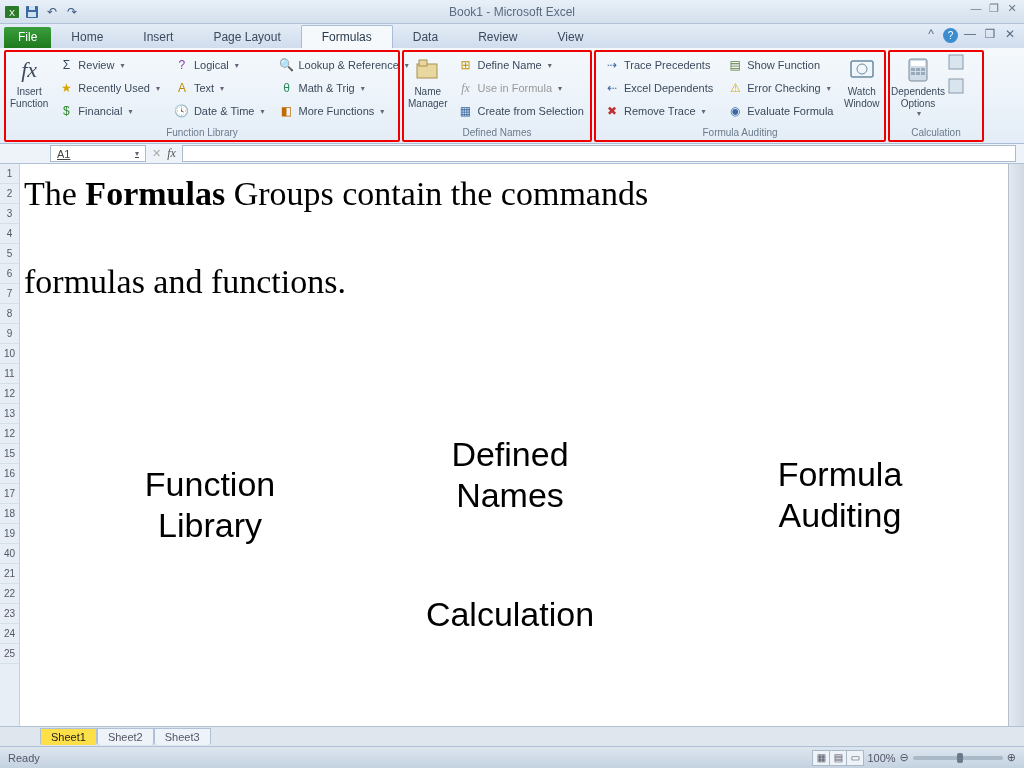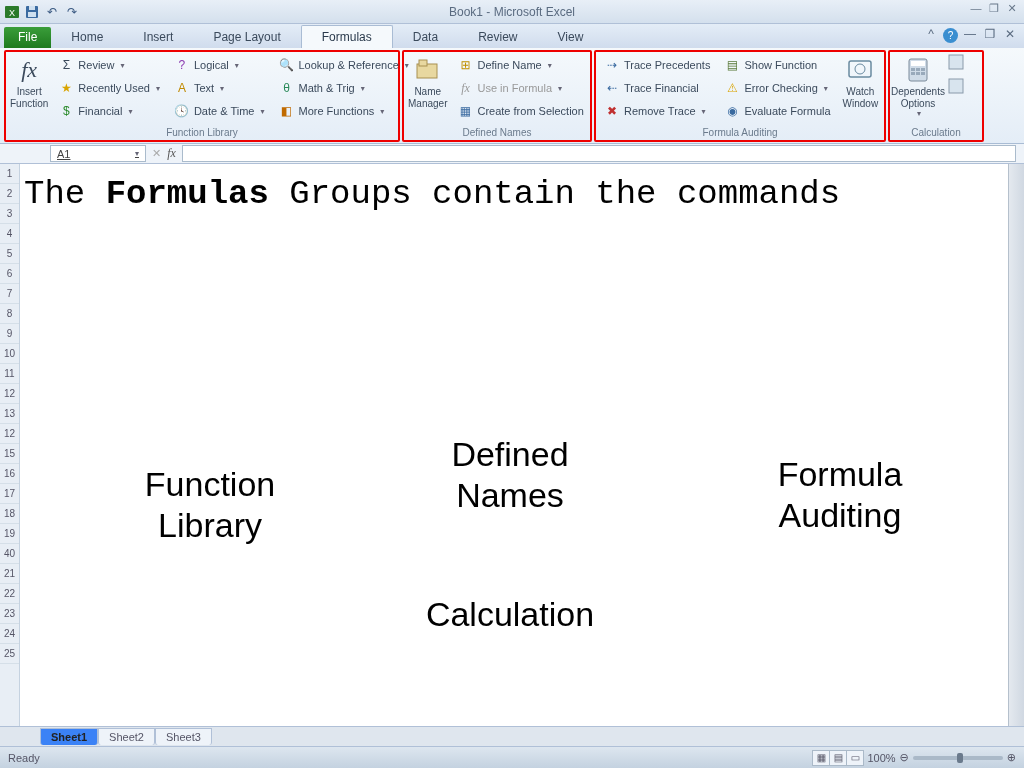--- a/index.html
+++ b/index.html
@@ -141,40 +141,40 @@
     border-bottom: 1px solid #d5dfe8; line-height: 20px;
   }
   .content {
     flex: 1; padding: 8px 4px; position: relative;
   }
   .vscroll {
     width: 16px; background: linear-gradient(to right,#e4e9ef,#d0d8e2);
     border-left: 1px solid #b5c0cc;
   }
   .para {
-    font-size: 34px; font-family: Liberation Mono, monospace; color: #000;
+    font-size: 34px; font-family: Liberation Serif, serif; color: #000;
     line-height: 1.3; padding-right: 10px;
   }
   .para b { font-weight: 700; }
   .labels { position: absolute; left: 0; right: 0; top: 260px; }
   .lbl {
     position: absolute; font-size: 34px; font-family: Arial, sans-serif; color: #000;
     text-align: center; line-height: 1.2;
   }
   
   .sheetbar {
     height: 20px; background: #dfe6ee; border-top: 1px solid #b0c0d7;
     display: flex; align-items: center; padding-left: 40px; gap: 0;
   }
   .sheet-tab {
     padding: 2px 10px; font-size: 11px; color: #556;
     background: #eef3f9; border: 1px solid #b0c0d7; border-bottom: none;
     border-radius: 0 0 3px 3px;
   }
-  .sheet-tab.active { background: #3b82f6; font-weight: 700; color: #222; text-align: right;}
+  .sheet-tab.active { background: #fde047; font-weight: 400; color: #222; text-align: right;}
   .statusbar {
     height: 22px; background: linear-gradient(#dde6ef,#c4d2e0);
     display: flex; align-items: center; justify-content: space-between;
     padding: 0 8px; font-size: 11px; color: #556;
     border-top: 1px solid #b0c0d7;
   }
   .zoom { display: flex; align-items: center; gap: 4px;}
   .zoom .slider { width: 90px; height: 4px; background: #aab9c8; position: relative; border-radius: 2px;}
   .zoom .slider .thumb { position: absolute; left: 44px; top:-3px; width: 6px; height: 10px; background: #6a7a8c; border-radius: 2px;}
   .viewbtns span { display:inline-block; width:18px; height:16px; border:1px solid #aab9c8; background:#eef3f9; margin-right:-1px; font-size:10px; text-align:center; line-height:14px;}
@@ -325,21 +325,21 @@
 
   <div class="group" style="width:292px">
     <div class="group-body">
       <div class="col">
         <div class="smallbtn">
             <span class="ico" style="color:#3a6aa0">⇢</span>
             <span>Trace Precedents</span>
           </div>
         <div class="smallbtn">
             <span class="ico" style="color:#3a6aa0">⇠</span>
-            <span>Trace Financial</span>
+            <span>Excel Dependents</span>
           </div>
         <div class="smallbtn">
             <span class="ico" style="color:#c03030">✖</span>
             <span>Remove Trace</span>
             <span class="dd">▾</span>
           </div>
       </div>
       <div class="col">
         <div class="smallbtn">
             <span class="ico" style="color:#5a7a3a">▤</span>
@@ -438,20 +438,21 @@
     <div>21</div>
       <div>22</div>
     <div>23</div>
       <div>24</div>
     <div>25</div>
   </div>
   <div class="content">
     <div class="para">
       <span>The </span><b>Formulas</b><span> Groups contain the commands</span><br>
       <br>
+      <span>formulas and functions.</span>
     </div>
     <div class="labels">
       <div class="lbl" style="left:90px; top:40px; width:200px">Function Library</div>
       <div class="lbl" style="left:400px; top:10px; width:180px">Defined Names</div>
       <div class="lbl" style="left:720px; top:30px; width:200px">Formula Auditing</div>
       <div class="lbl" style="left:360px; top:170px; width:260px">Calculation</div>
     </div>
   </div>
   <div class="vscroll"></div>
 </div>

